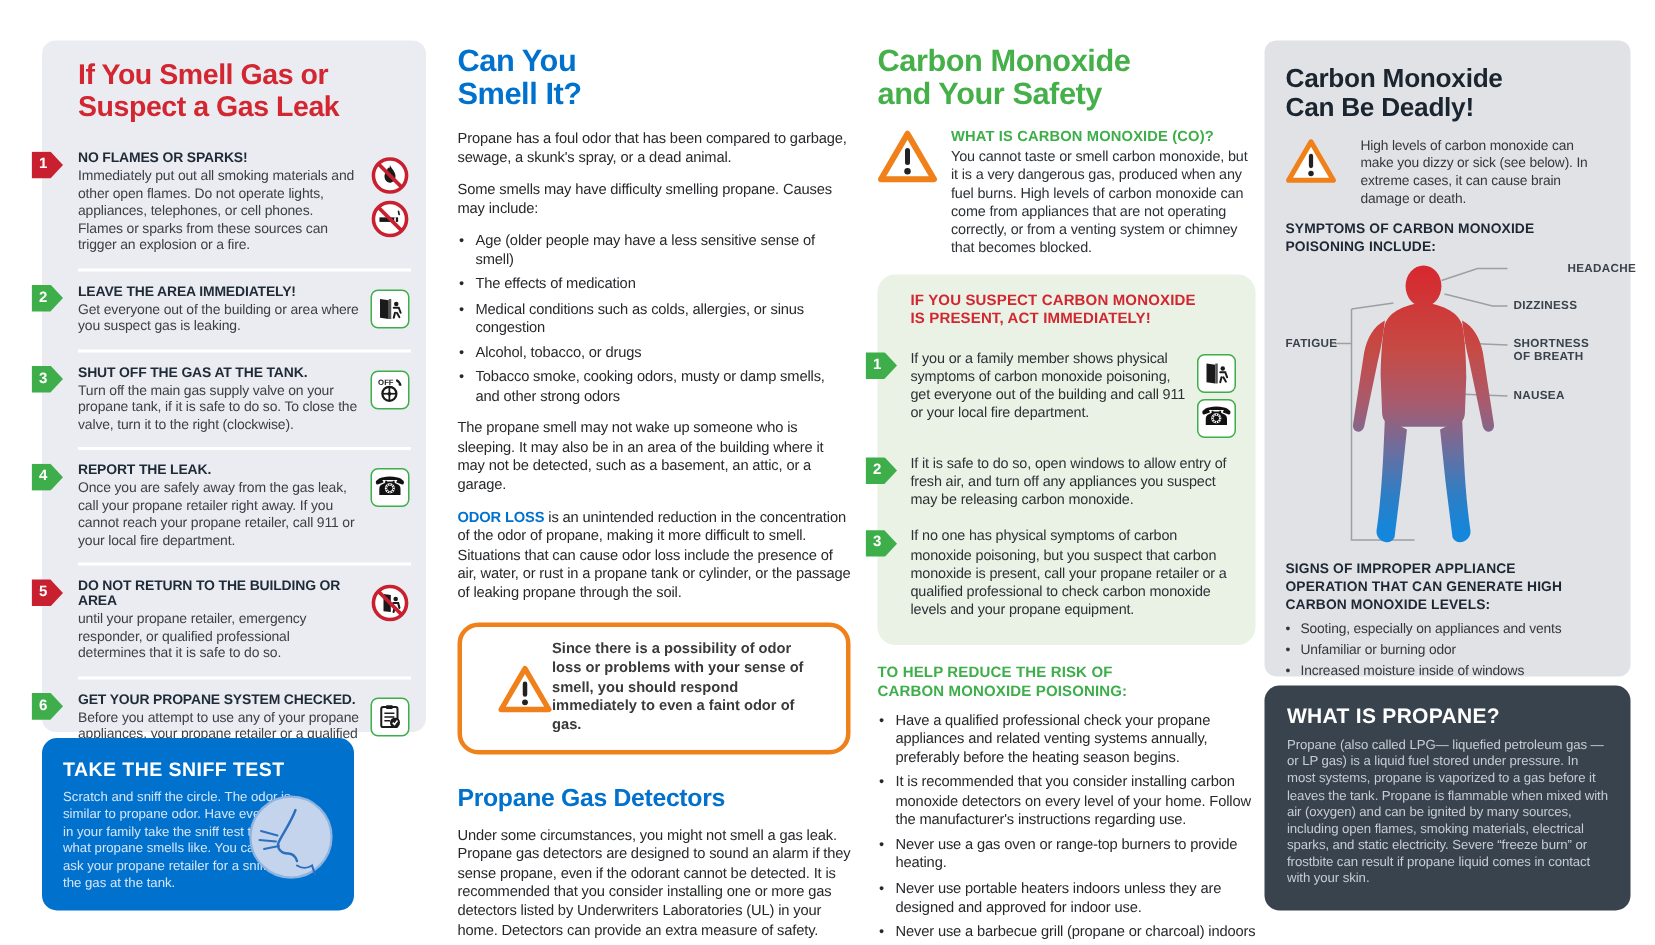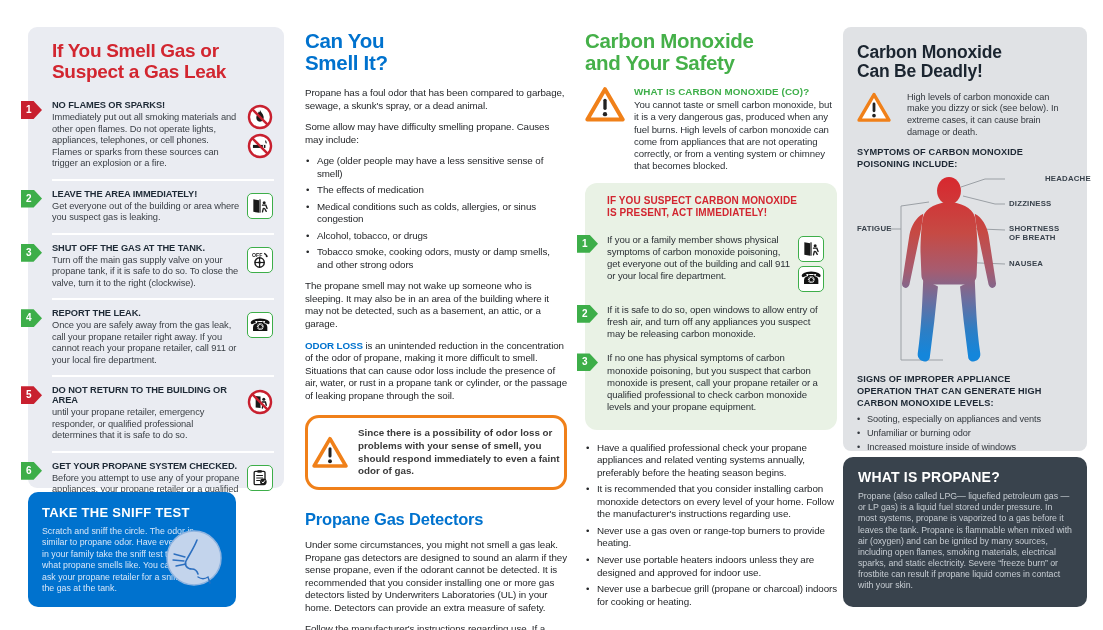--- a/index.html
+++ b/index.html
@@ -30,22 +30,22 @@
   .nose{position:absolute;right:12px;top:36px;}
 
   
   .col2{position:absolute;left:305px;top:30px;width:262px;}
   .t-blue{margin:0 0 14px 0;font-size:20.5px;line-height:1.05;font-weight:bold;color:#0072CE;letter-spacing:-0.3px;}
   .p{font-size:9.8px;line-height:1.28;color:#26282B;margin:0 0 9px 0;letter-spacing:-0.1px;}
   .blist{margin:0 0 9px 0;padding:0;list-style:none;}
   .blist li{position:relative;padding-left:12px;font-size:9.8px;line-height:1.28;color:#26282B;margin-bottom:4px;letter-spacing:-0.1px;}
   .blist li::before{content:"•";position:absolute;left:1px;top:0;color:#26282B;}
   .bold-blue{color:#0072CE;font-weight:bold;}
-  .callout{margin:13px 0 0 0;border:3px solid #F08019;border-radius:14px;padding:9px 4px;
-           display:flex;gap:10px;align-items:center;}
+  .callout{margin:13px 0 0 0;border:3px solid #F08019;border-radius:14px;padding:9px 24px;
+           display:flex;align-items:center;}
   .callout-text{font-size:9.8px;font-weight:bold;line-height:1.3;color:#3A3A3A;}
   .h2-blue{margin:20px 0 10px 0;font-size:16.5px;font-weight:bold;color:#0072CE;letter-spacing:-0.2px;}
 
   
   .col3{position:absolute;left:585px;top:30px;width:252px;}
   .t-green{margin:0 0 13px 0;font-size:20.5px;line-height:1.05;font-weight:bold;color:#45B049;letter-spacing:-0.3px;}
   .whatis{display:flex;gap:9px;margin-bottom:10px;}
   .gh{font-size:9.8px;font-weight:bold;color:#3DAE49;letter-spacing:0.1px;margin-bottom:2px;}
   .redh{font-size:10px;font-weight:bold;color:#D22630;letter-spacing:0.1px;line-height:1.25;margin:0 0 8px 0;width:200px;}
   .suspectbox{position:relative;background:#E9F2E5;border-radius:12px;box-sizing:border-box;
@@ -214,21 +214,21 @@
       </svg>
     </span>
   </section>
 
   <section class="col2">
     <h1 class="t-blue">
       <span>Can You</span><br>
       <span>Smell It?</span>
     </h1>
     <p class="p">Propane has a foul odor that has been compared to garbage, sewage, a skunk's spray, or a dead animal.</p>
-    <p class="p">Some allow may have difficulty smelling propane. Causes may include:</p>
+    <p class="p">Some smells may have difficulty smelling propane. Causes may include:</p>
     <ul class="blist">
       <li>Age (older people may have a less sensitive sense of smell)</li>
       <li>The effects of medication</li>
       <li>Medical conditions such as colds, allergies, or sinus congestion</li>
       <li>Alcohol, tobacco, or drugs</li>
       <li>Tobacco smoke, cooking odors, musty or damp smells, and other strong odors</li>
     </ul>
     <p class="p">The propane smell may not wake up someone who is sleeping. It may also be in an area of the building where it may not be detected, such as a basement, an attic, or a garage.</p>
     <p class="p"><span class="bold-blue">ODOR LOSS</span><span> is an unintended reduction in the concentration of the odor of propane, making it more difficult to smell. Situations that can cause odor loss include the presence of air, water, or rust in a propane tank or cylinder, or the passage of leaking propane through the soil.</span></p>
     <div class="callout">
@@ -290,20 +290,21 @@
         <span class="badge green">2</span>
         <div class="cbody">If it is safe to do so, open windows to allow entry of fresh air, and turn off any appliances you suspect may be releasing carbon monoxide.</div>
       </div>
 
       <div class="cstep">
         <span class="badge green">3</span>
         <div class="cbody">If no one has physical symptoms of carbon monoxide poisoning, but you suspect that carbon monoxide is present, call your propane retailer or a qualified professional to check carbon monoxide levels and your propane equipment.</div>
       </div>
     </div>
 
+    <div class="greenh2" style="width:190px;">TO HELP REDUCE THE RISK OF CARBON MONOXIDE POISONING:</div>
     <ul class="blist">
       <li>Have a qualified professional check your propane appliances and related venting systems annually, preferably before the heating season begins.</li>
       <li>It is recommended that you consider installing carbon monoxide detectors on every level of your home. Follow the manufacturer's instructions regarding use.</li>
       <li>Never use a gas oven or range-top burners to provide heating.</li>
       <li>Never use portable heaters indoors unless they are designed and approved for indoor use.</li>
       <li>Never use a barbecue grill (propane or charcoal) indoors for cooking or heating.</li>
 
     </ul>
   </section>
 

